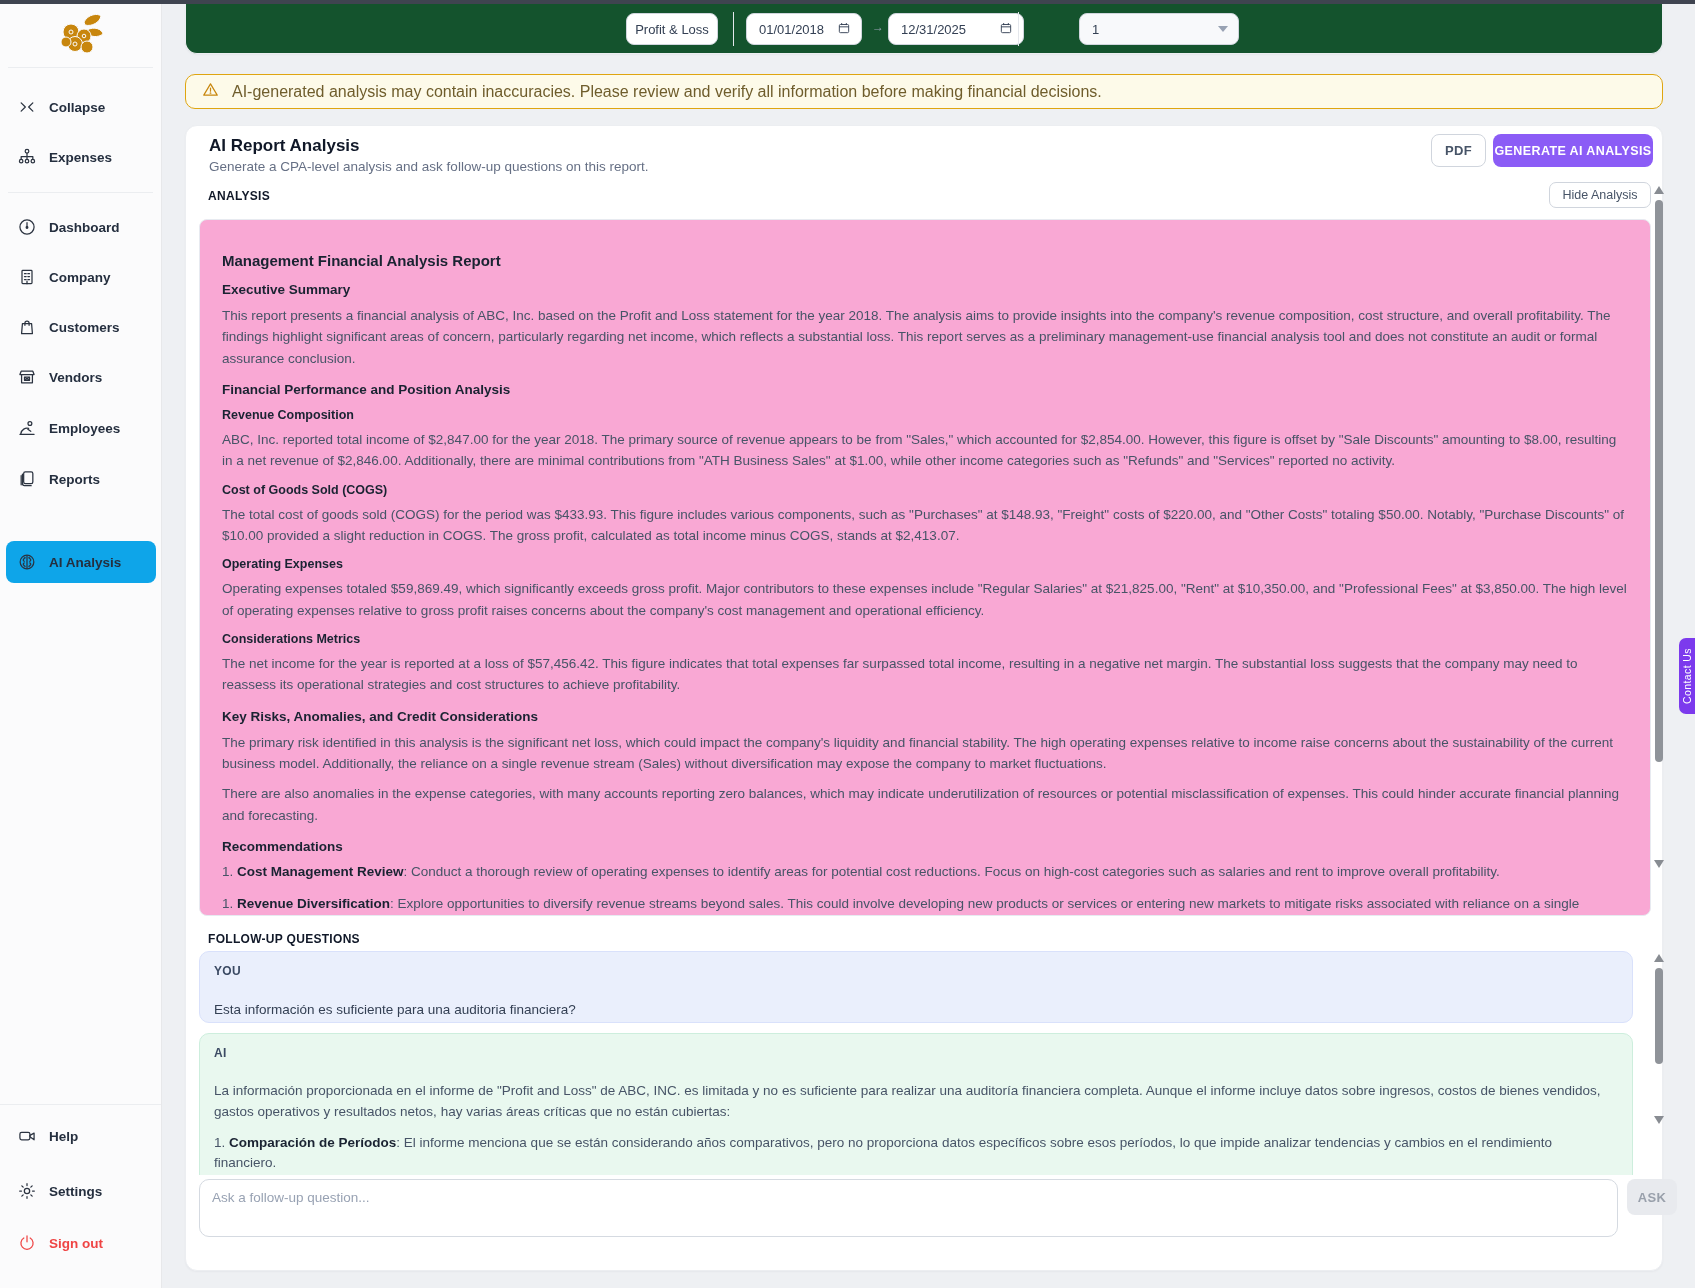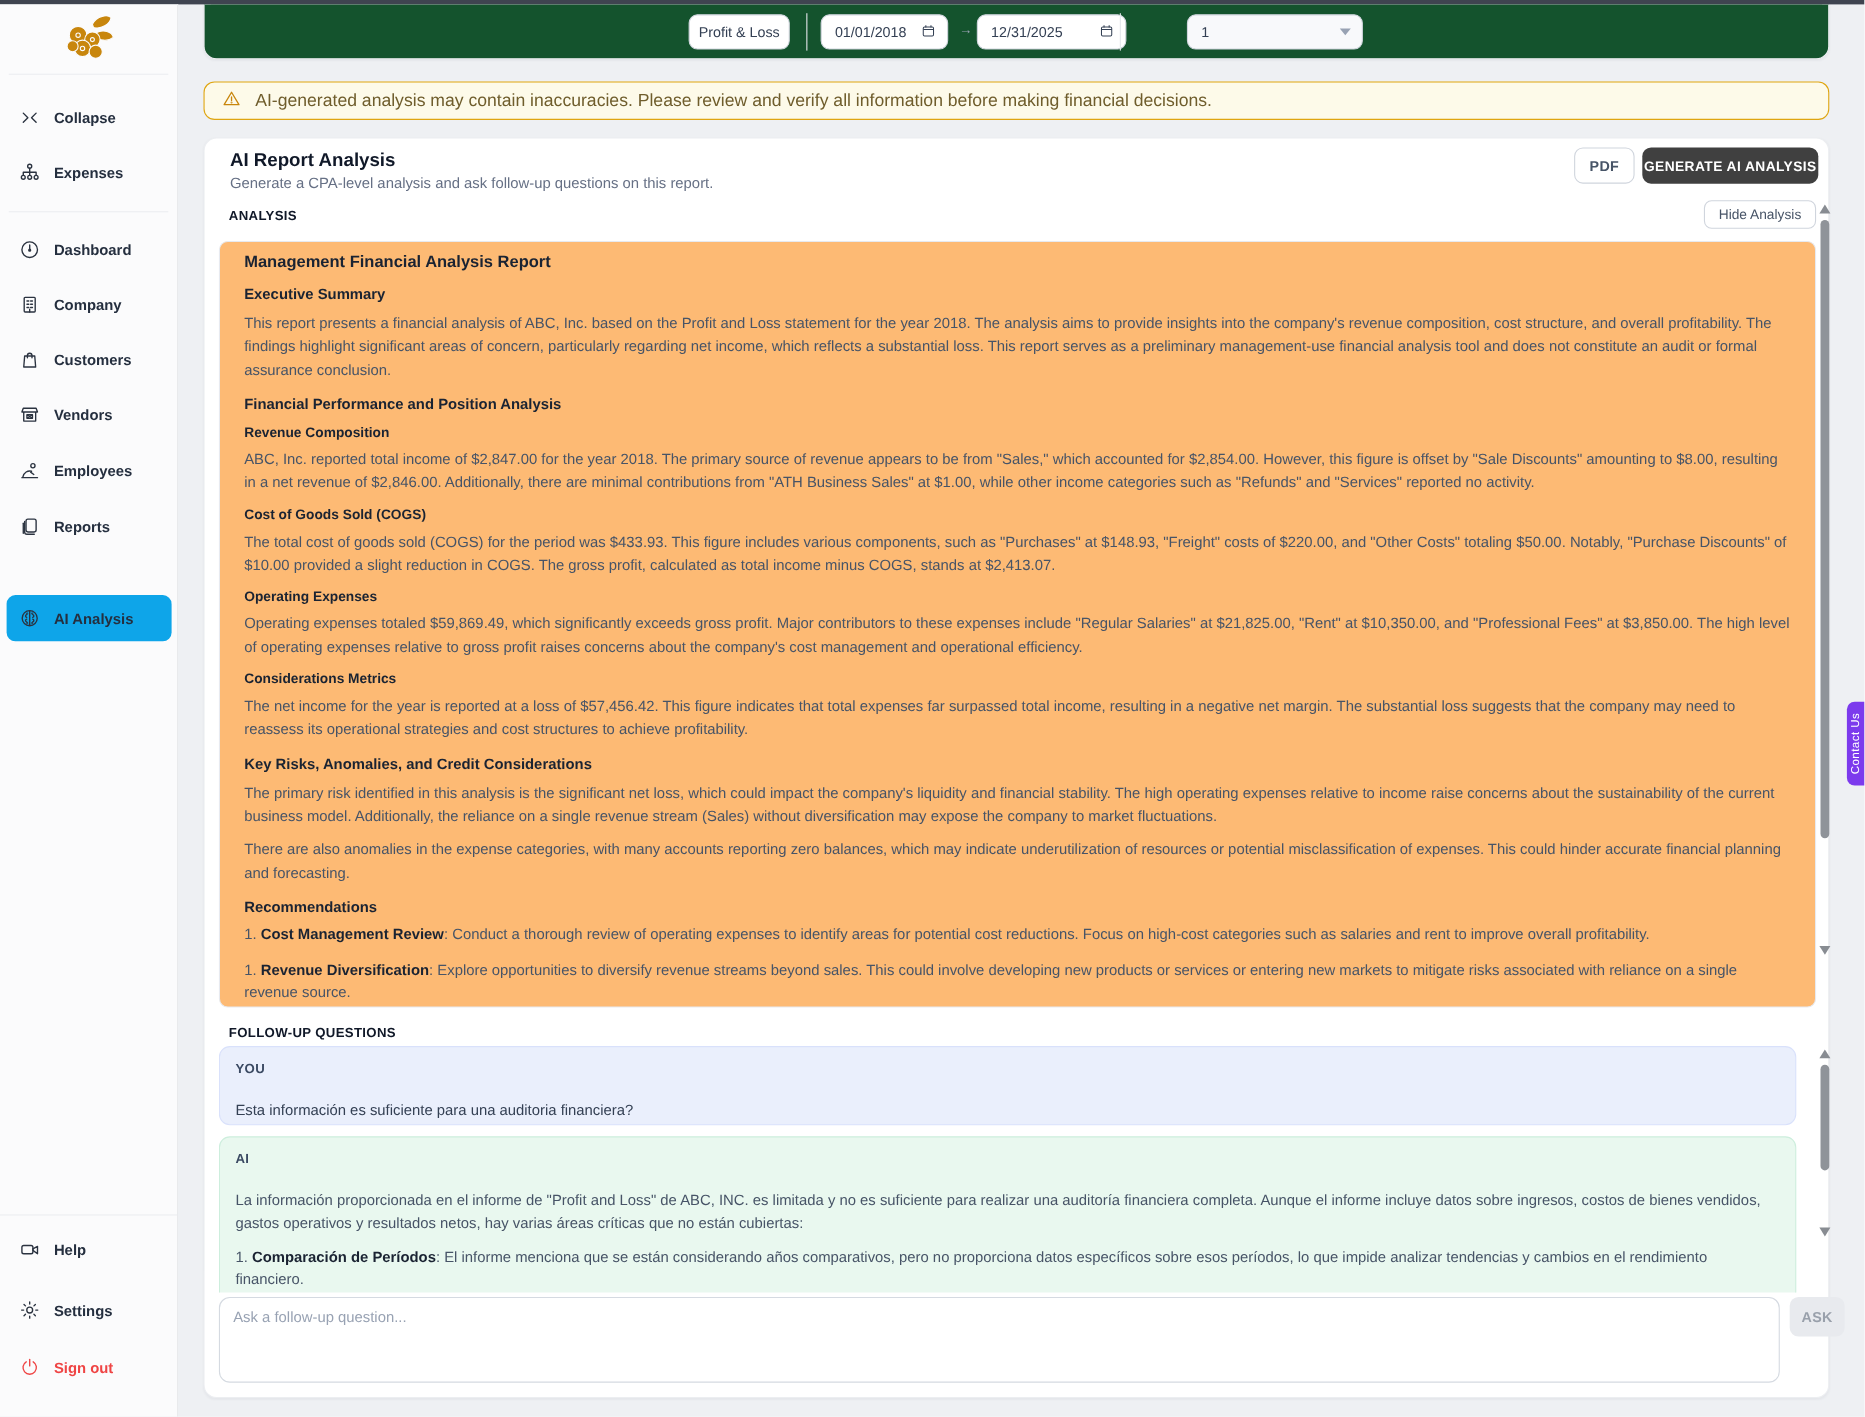--- a/index.html
+++ b/index.html
@@ -63,30 +63,30 @@
     left:185px; top:125px; width:1478px; height:1146px;
     background:#fff; border:1px solid #eceef1; border-radius:12px;
     box-shadow:0 1px 2px rgba(16,24,40,.04);
   }
   #report-title { position:absolute; left:23px; top:10px; font-size:17px; font-weight:700; color:#101828; }
   #report-subtitle { position:absolute; left:23px; top:33px; font-size:13.5px; color:#667085; }
   .btn { border-radius:8px; font-weight:700; cursor:pointer; display:flex; align-items:center; justify-content:center; }
   #pdf-btn { position:absolute; left:1245px; top:8px; width:55px; height:33px;
     background:#fff; border:1px solid #d0d5dd; font-size:13px; color:#475467; letter-spacing:.3px; }
   #generate-btn { position:absolute; left:1307px; top:8px; width:160px; height:33px;
-    background:#404040; border:none; color:#fff; font-size:12.5px; letter-spacing:.4px; }
+    background:#8b5cf6; border:none; color:#fff; font-size:12.5px; letter-spacing:.4px; }
   .section-label { position:absolute; left:22px; font-size:12px; font-weight:700; color:#101828; letter-spacing:.3px; }
   #hide-btn { position:absolute; left:1363px; top:56px; width:102px; height:26px;
     background:#fff; border:1px solid #d0d5dd; border-radius:7px; font-size:12.5px; color:#475467; font-weight:400; }
 
   
   #analysis-panel {
     position:absolute; left:13px; top:93px; width:1452px; height:697px;
-    background:#fdba74; border:1px solid #e7eaf0; border-radius:8px;
-    padding:8px 22px; overflow:hidden;
+    background:#f9a8d4; border:1px solid #e7eaf0; border-radius:8px;
+    padding:30px 22px; overflow:hidden;
   }
   .blk-h1 { font-size:15px; font-weight:700; color:#1a2332; margin:2px 0 9px; }
   .blk-h2 { font-size:13.5px; font-weight:700; color:#1a2332; margin:13px 0 8px; }
   .blk-h3 { font-size:12.5px; font-weight:700; color:#1a2332; margin:11px 0 7px; }
   .blk-p  { font-size:13.5px; color:#475467; line-height:1.58; margin:0 0 9px; }
   .blk-li { font-size:13.5px; color:#475467; line-height:1.5; margin:0 0 12px; }
   .blk-li b { color:#1a2332; }
 
   
   .sbar { position:absolute; width:10px; }
@@ -101,21 +101,21 @@
   .chat-card { border-radius:10px; padding:12px 14px; margin-right:18px; }
   #you-card { background:#eaeffc; border:1px solid #d9e1fb; height:72px; margin-bottom:10px; }
   #ai-card  { background:#e9f8ef; border:1px solid #cdeedd; }
   .chat-who { font-size:12px; font-weight:700; color:#3b4a63; letter-spacing:.3px; }
   #you-msg { font-size:13.5px; color:#344054; margin-top:24px; }
   #ai-card .blk-p { margin-top:20px; margin-bottom:10px; }
   #ai-card .blk-li { margin-bottom:28px; }
 
   
   #composer-input {
-    position:absolute; left:13px; top:1053px; width:1419px; height:78px;
+    position:absolute; left:13px; top:1053px; width:1419px; height:58px;
     border:1px solid #d5dae1; border-radius:10px; padding:10px 12px;
     font-family:"Liberation Sans", sans-serif; font-size:13.5px; color:#344054;
     resize:none; outline:none; background:#fff;
   }
   #composer-input::placeholder { color:#98a2b3; }
   #ask-btn { position:absolute; left:1441px; top:1053px; width:50px; height:36px;
     background:#e8eaee; border:none; color:#99a0ab; font-size:13px; letter-spacing:.3px; }
 
   
   #contact-tab {

